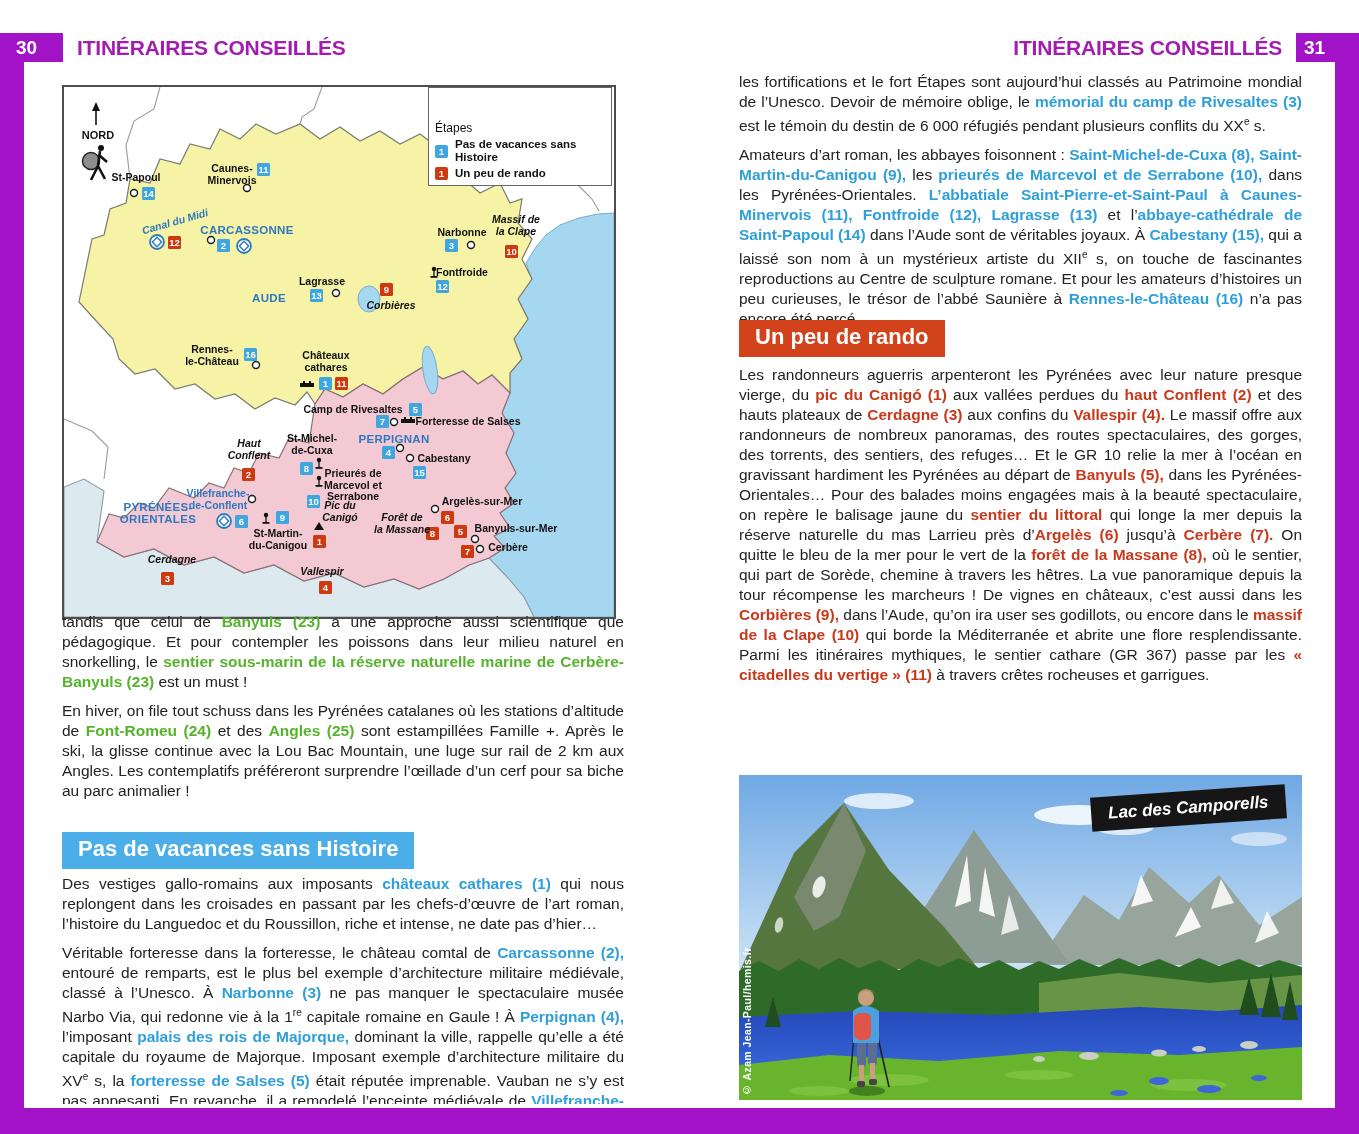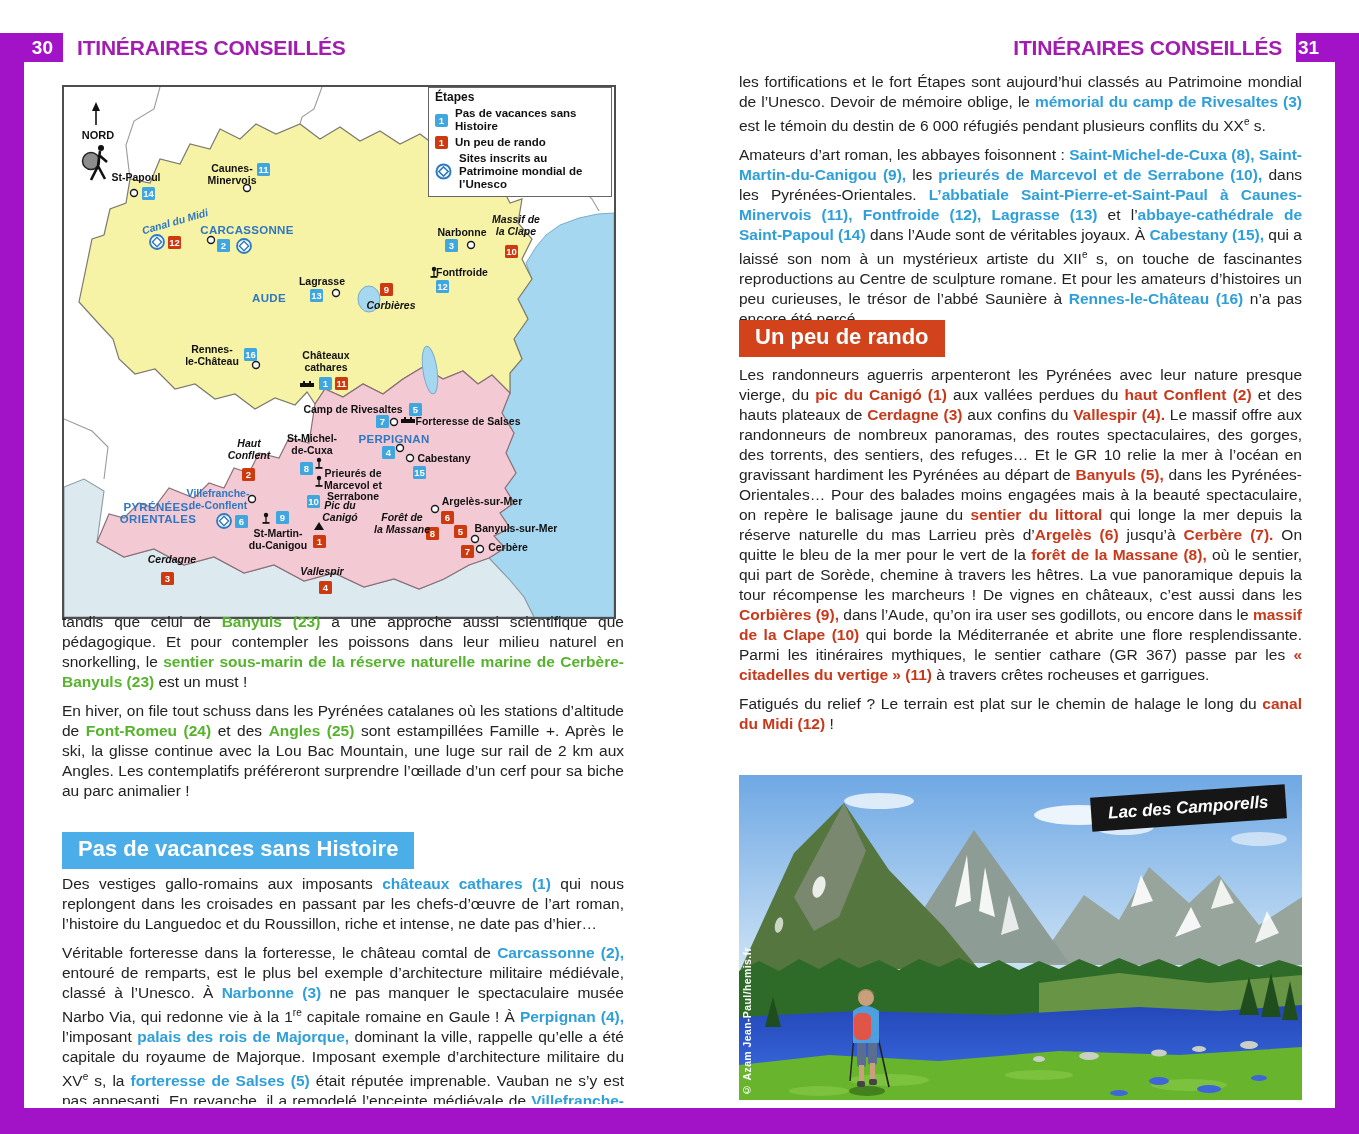--- a/index.html
+++ b/index.html
@@ -10,21 +10,21 @@
   
   .bar{background:#A213C8;}
   .tab{background:#A213C8;color:#fff;font-weight:bold;font-size:19px;
        display:flex;align-items:center;box-sizing:border-box;}
   .hdr{font-weight:bold;font-size:21px;color:#a21caf;letter-spacing:-0.2px;white-space:nowrap;}
 
   
   .map-frame{left:62px;top:85px;width:550px;height:530px;border:2px solid #4E4E4E;background:#fff;overflow:hidden;}
   .legend{position:absolute;left:364px;top:0;width:184px;background:#fff;border:1.5px solid #666;
           box-sizing:border-box;padding:3px 6px 5px 6px;font-size:11.5px;line-height:13px;color:#111;}
-  .legend .ttl{font-weight:bold;font-size:12px;margin-bottom:2px;}
+  .legend .ttl{font-weight:normal;font-size:12px;margin-bottom:2px;margin-top:31px;}
   .lrow{display:flex;align-items:center;gap:7px;margin-top:3px;}
   .sw{width:13px;height:13px;border-radius:2px;color:#fff;font-size:9.5px;font-weight:bold;
       display:flex;align-items:center;justify-content:center;flex:0 0 13px;}
   .sw.b{background:#3FA6DE;} .sw.r{background:#CE3A10;}
   .lbl{font-weight:bold;}
 
   svg text.city{font-size:10.5px;font-weight:bold;fill:#111;}
   svg text.caps{font-size:11.5px;font-weight:bold;fill:#2F77C0;letter-spacing:.3px;}
   svg text.feat{font-size:10.5px;font-weight:bold;font-style:italic;fill:#111;}
   svg text.cityblue{font-size:10.5px;font-weight:bold;fill:#2F77C0;}
@@ -51,27 +51,27 @@
   .photo{left:739px;top:775px;width:563px;height:325px;overflow:hidden;background:#9CC2E8;}
   .caption{position:absolute;right:16px;top:16px;background:#161616;color:#fff;
            font-weight:bold;font-style:italic;font-size:17px;padding:7px 17px;
            transform:rotate(-4deg);white-space:nowrap;}
   .credit{position:absolute;left:2px;bottom:4px;color:#fff;font-size:10.5px;font-weight:bold;
           writing-mode:vertical-rl;transform:rotate(180deg);letter-spacing:.4px;}
 </style>
 </head>
 <body>
 
-<div class="abs tab" style="left:0;top:33px;width:63px;height:29px;justify-content:flex-end;padding-right:10px;">
+<div class="abs tab" style="left:0;top:33px;width:63px;height:29px;justify-content:center;padding-right:10px;">
   <span>30</span>
 </div>
 <div class="abs bar" style="left:0;top:62px;width:24px;height:1046px;"></div>
 <div class="abs hdr" style="left:77px;top:36px;">ITINÉRAIRES CONSEILLÉS</div>
 
-<div class="abs tab" style="left:1296px;top:33px;width:63px;height:29px;justify-content:flex-start;padding-left:2px;">
+<div class="abs tab" style="left:1296px;top:33px;width:63px;height:29px;justify-content:flex-start;padding-left:8px;">
   <span>31</span>
 </div>
 <div class="abs bar" style="left:1335px;top:62px;width:24px;height:1046px;"></div>
 <div class="abs hdr" style="right:77px;top:36px;text-align:right;">ITINÉRAIRES CONSEILLÉS</div>
 
 <div class="abs bar" style="left:0;top:1108px;width:1359px;height:26px;"></div>
 
 <div class="abs map-frame">
   <svg width="550" height="530" viewBox="0 0 550 530">
 
@@ -249,27 +249,20 @@
           <span>1</span>
         </span>
       <span class="lbl">Pas de vacances sans Histoire</span>
     </div>
     <div class="lrow">
       <span class="sw r">
           <span>1</span>
         </span>
       <span class="lbl">Un peu de rando</span>
     </div>
-    <div class="lrow">
-      <svg width="17" height="17" viewBox="0 0 17 17" style="flex:0 0 17px;">
-        <circle cx="8.5" cy="8.5" r="7" fill="#fff" stroke="#2E7BBF" stroke-width="2"></circle>
-        <rect x="5.2" y="5.2" width="6.6" height="6.6" fill="none" stroke="#2E7BBF" stroke-width="1.6" transform="rotate(45 8.5 8.5)"></rect>
-      </svg>
-      <span class="lbl">Sites inscrits au Patrimoine mondial de l’Unesco</span>
-    </div>
   </div>
 </div>
 
 <div class="abs col" style="left:62px;top:612px;width:562px;">
   <p><span>tandis que celui de </span><span class="hl-g">Banyuls (23)</span><span> a une approche aussi scientifique que pédagogique. Et pour contempler les poissons dans leur milieu naturel en snorkelling, le </span><span class="hl-g">sentier sous-marin de la réserve naturelle marine de Cerbère-Banyuls (23)</span><span> est un must !</span></p>
   <p><span>En hiver, on file tout schuss dans les Pyrénées catalanes où les stations d’altitude de </span><span class="hl-g">Font-Romeu (24)</span><span> et des </span><span class="hl-g">Angles (25)</span><span> sont estampillées Famille +. Après le ski, la glisse continue avec la </span><span class="hl-i">Lou Bac Mountain</span><span>, une luge sur rail de 2 km aux Angles. Les contemplatifs préféreront surprendre l’œillade d’un cerf pour sa biche au parc animalier !</span></p>
 </div>
 
 <div class="abs" style="left:62px;top:832px;">
   <span class="banner blue">Pas de vacances sans Histoire</span>
@@ -284,21 +277,20 @@
   <p><span>les fortifications et le fort Étapes sont aujourd’hui classés au Patrimoine mondial de l’Unesco. Devoir de mémoire oblige, le </span><span class="hl-b">mémorial du camp de Rivesaltes (3)</span><span> est le témoin du destin de 6 000 réfugiés pendant plusieurs conflits du XX</span><span class="hl-sup">e</span><span> s.</span></p>
   <p><span>Amateurs d’art roman, les abbayes foisonnent : </span><span class="hl-b">Saint-Michel-de-Cuxa (8), Saint-Martin-du-Canigou (9),</span><span> les </span><span class="hl-b">prieurés de Marcevol et de Serrabone (10),</span><span> dans les Pyrénées-Orientales. </span><span class="hl-b">L’abbatiale Saint-Pierre-et-Saint-Paul à Caunes-Minervois (11), Fontfroide (12), Lagrasse (13)</span><span> et l’</span><span class="hl-b">abbaye-cathédrale de Saint-Papoul (14)</span><span> dans l’Aude sont de véritables joyaux. À </span><span class="hl-b">Cabestany (15),</span><span> qui a laissé son nom à un mystérieux artiste du XII</span><span class="hl-sup">e</span><span> s, on touche de fascinantes reproductions au Centre de sculpture romane. Et pour les amateurs d’histoires un peu curieuses, le trésor de l’abbé Saunière à </span><span class="hl-b">Rennes-le-Château (16)</span><span> n’a pas encore été percé.</span></p>
 </div>
 
 <div class="abs" style="left:739px;top:320px;">
   <span class="banner red">Un peu de rando</span>
 </div>
 
 <div class="abs col" style="left:739px;top:365px;width:563px;height:392px;overflow:hidden;">
   <p><span>Les randonneurs aguerris arpenteront les Pyrénées avec leur nature presque vierge, du </span><span class="hl-r">pic du Canigó (1)</span><span> aux vallées perdues du </span><span class="hl-r">haut Conflent (2)</span><span> et des hauts plateaux de </span><span class="hl-r">Cerdagne (3)</span><span> aux confins du </span><span class="hl-r">Vallespir (4).</span><span> Le massif offre aux randonneurs de nombreux panoramas, des routes spectaculaires, des gorges, des torrents, des sentiers, des refuges… Et le GR 10 relie la mer à l’océan en gravissant hardiment les Pyrénées au départ de </span><span class="hl-r">Banyuls (5),</span><span> dans les Pyrénées-Orientales… Pour des balades moins engagées mais à la beauté spectaculaire, on repère le balisage jaune du </span><span class="hl-r">sentier du littoral</span><span> qui longe la mer depuis la réserve naturelle du mas Larrieu près d’</span><span class="hl-r">Argelès (6)</span><span> jusqu’à </span><span class="hl-r">Cerbère (7).</span><span> On quitte le bleu de la mer pour le vert de la </span><span class="hl-r">forêt de la Massane (8),</span><span> où le sentier, qui part de Sorède, chemine à travers les hêtres. La vue panoramique depuis la tour récompense les marcheurs ! De vignes en châteaux, c’est aussi dans les </span><span class="hl-r">Corbières (9),</span><span> dans l’Aude, qu’on ira user ses godillots, ou encore dans le </span><span class="hl-r">massif de la Clape (10)</span><span> qui borde la Méditerranée et abrite une flore resplendissante. Parmi les itinéraires mythiques, le sentier cathare (GR 367) passe par les </span><span class="hl-r">« citadelles du vertige » (11)</span><span> à travers crêtes rocheuses et garrigues.</span></p>
-  <p><span>Fatigués du relief ? Le terrain est plat sur le chemin de halage le long du </span><span class="hl-r">canal du Midi (12)</span><span> !</span></p>
 </div>
 
 <div class="abs photo">
   <svg width="563" height="325" viewBox="0 0 563 325">
     <defs>
       <linearGradient id="skyGrad" x1="0" y1="0" x2="0" y2="1">
         <stop offset="0" stop-color="#6FA8E4"></stop>
           <stop offset="1" stop-color="#D6E9F7"></stop>
       </linearGradient>
       <linearGradient id="lakeGrad" x1="0" y1="0" x2="0" y2="1">

